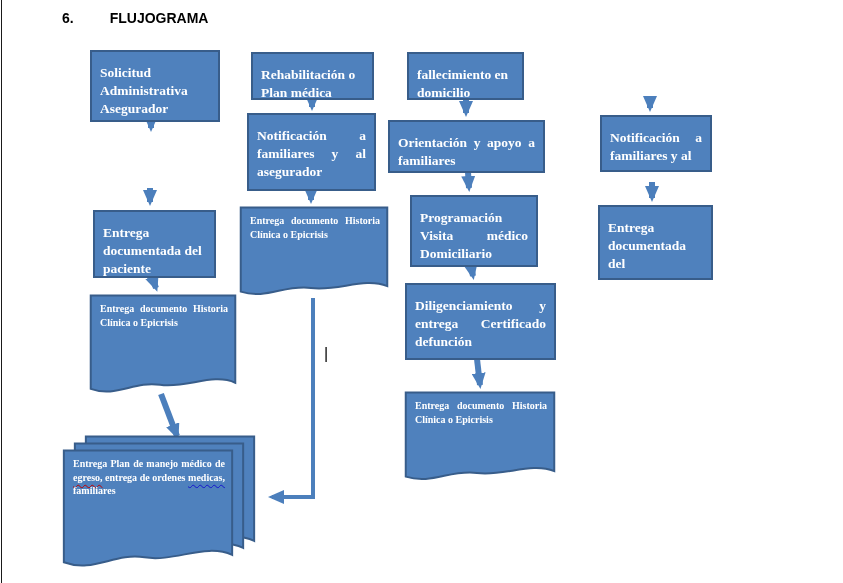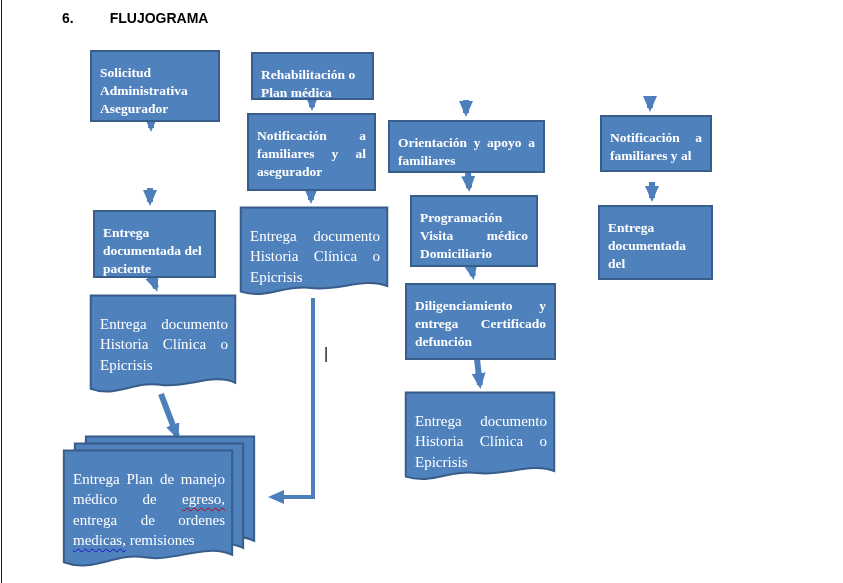--- a/index.html
+++ b/index.html
@@ -23,21 +23,21 @@
   .jt{text-align:justify;}
   .doc{position:absolute;}
   .doc-shape{position:absolute;left:0;top:0;width:100%;height:100%;overflow:visible;}
   .doc-shape path{
     fill:var(--box-fill,#4F81BD);
     stroke:var(--box-border,#385D8A);
     stroke-width:2;vector-effect:non-scaling-stroke;
   }
   .doc-text{
     position:absolute;left:10px;right:8px;top:7px;bottom:14px;overflow:hidden;
-    color:var(--text,#ffffff);font-weight:normal;font-size:15px;line-height:1.35;margin-top:12px;
+    color:var(--text,#ffffff);font-weight:bold;font-size:10px;line-height:1.35;
   }
   .sq-red{
     text-decoration-line:underline;text-decoration-style:wavy;
     text-decoration-color:var(--misspell-red,#C00000);
     text-decoration-thickness:1px;text-underline-offset:3px;
   }
   .sq-blue{
     text-decoration-line:underline;text-decoration-style:wavy;
     text-decoration-color:var(--grammar-blue,#1414CC);
     text-decoration-thickness:1px;text-underline-offset:3px;
@@ -107,35 +107,36 @@
   </div>
   <div class="doc" style="left:63px;top:450px;width:170px;height:122px">
     <svg class="doc-shape" viewBox="0 0 100 100" preserveAspectRatio="none">
       <path d="M0.5 0.5 H99.5 V86 C84 76 66 92 48 88 C30 84 18 101 0.5 92 Z"></path>
     </svg>
     <div class="doc-text jt">
       <span>Entrega Plan de manejo médico de</span>
       <span class="sq-red">egreso,</span>
       <span>entrega de ordenes</span>
       <span class="sq-blue">medicas,</span>
-      <span>remisiones</span>
+      <span>familiares</span>
     </div>
   </div>
 
   <div class="box" style="left:251px;top:52px;width:123px;height:48px">Rehabilitación o Plan médica</div>
 
   <div class="box jt" style="left:247px;top:113px;width:129px;height:78px">Notificación a familiares y al asegurador</div>
 
   <div class="doc" style="left:240px;top:207px;width:148px;height:92px">
     <svg class="doc-shape" viewBox="0 0 100 100" preserveAspectRatio="none">
       <path d="M0.5 0.5 H99.5 V86 C84 76 66 92 48 88 C30 84 18 101 0.5 92 Z"></path>
     </svg>
     <div class="doc-text jt">Entrega documento Historia Clínica o Epicrisis</div>
   </div>
 
+  <div class="box" style="left:407px;top:52px;width:117px;height:48px">fallecimiento en domicilio</div>
 
   <div class="box jt" style="left:388px;top:120px;width:157px;height:53px">Orientación y apoyo a familiares</div>
 
   <div class="box jt" style="left:410px;top:195px;width:128px;height:72px">Programación Visita médico Domiciliario</div>
 
   <div class="box jt" style="left:405px;top:283px;width:151px;height:77px">Diligenciamiento y entrega Certificado defunción</div>
 
   <div class="doc" style="left:405px;top:392px;width:150px;height:92px">
     <svg class="doc-shape" viewBox="0 0 100 100" preserveAspectRatio="none">
       <path d="M0.5 0.5 H99.5 V86 C84 76 66 92 48 88 C30 84 18 101 0.5 92 Z"></path>

